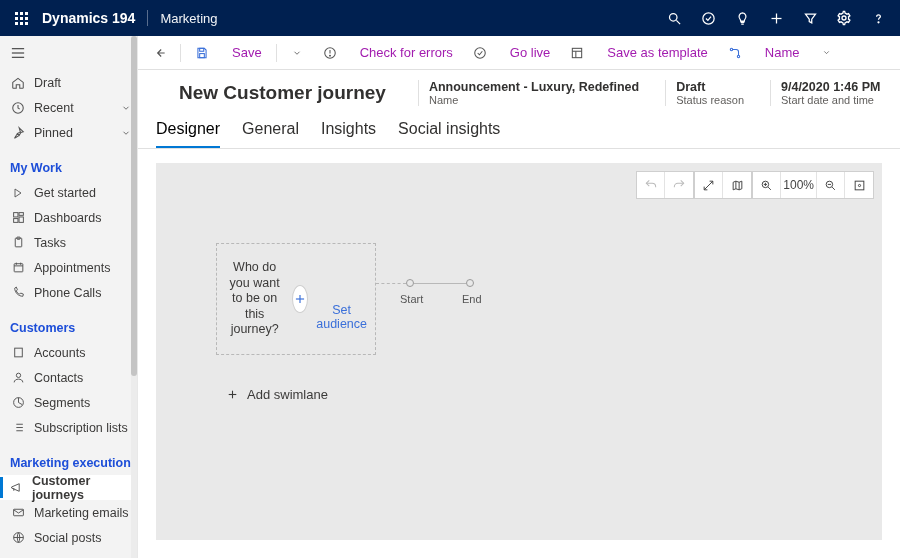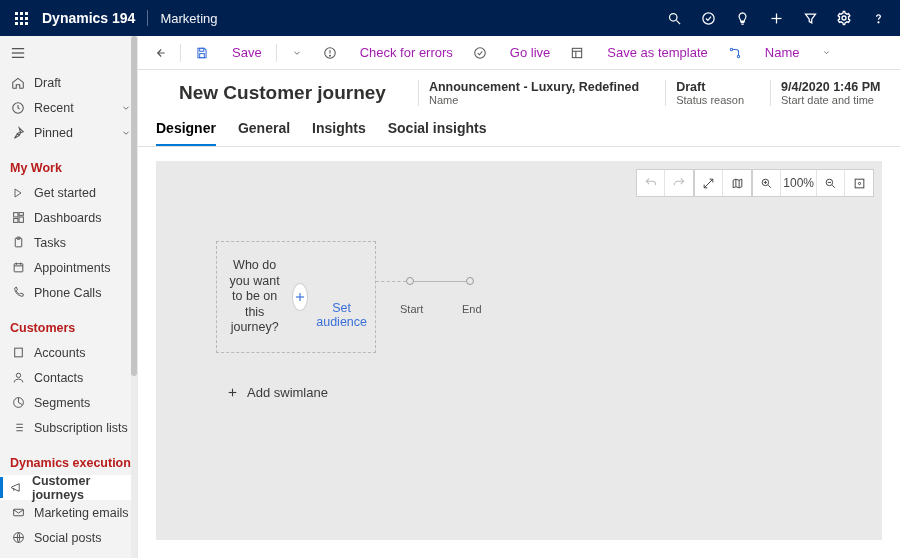--- a/index.html
+++ b/index.html
@@ -76,21 +76,21 @@
     display: flex; align-items: center;
     height: 25px;
     padding: 0 6px 0 10px;
     gap: 8px;
     font-size: 12.5px;
     color: #3b3a39;
     cursor: pointer;
     position: relative;
   }
   .sb-row.header {
-    font-weight: 600; color: #b91c1c;
+    font-weight: 600; color: #1d4ed8;
     cursor: default;
     margin-top: 10px;
     padding-left: 10px;
   }
   .sb-row .chev { margin-left: auto; color: #555; }
   .sb-row.selected {
     background: #fff;
     font-weight: bold;
   }
   .sb-row.selected::before {
@@ -153,21 +153,21 @@
   .kv:first-of-type { border-left: none; }
   .kv .v { font-size: 12.5px; font-weight: 600; white-space: nowrap; }
   .kv .k { font-size: 11px; color: var(--muted); white-space: nowrap; }
 
   .tabs {
     display: flex; gap: 22px;
     padding: 8px 18px 0 18px;
     border-bottom: 1px solid var(--border);
   }
   .tab {
-    font-size: 14px; font-weight: 700;
+    font-size: 16px; font-weight: 400;
     padding: 6px 0 8px 0;
     cursor: pointer; color: #323130;
     border-bottom: 2px solid transparent;
   }
   .tab.active { border-bottom-color: var(--accent); color: #000; }
 
   
   .canvas-wrap {
     flex: 1; padding: 14px 18px 18px 18px;
   }
@@ -225,21 +225,21 @@
   }
   .flow-solid {
     position: absolute; left: 38px; top: 6px; width: 52px; height: 0;
     border-top: 1px solid #b8b8b8;
   }
   .flow-node {
     position: absolute; top: 2px;
     width: 8px; height: 8px; border: 1px solid #999;
     border-radius: 50%; background: #e9e9e9;
   }
-  .flow-label { position: absolute; top: 28px; font-size: 11px; color: #555; }
+  .flow-label { position: absolute; top: 16px; font-size: 11px; color: #555; }
 
   .add-lane {
     position: absolute; left: 70px; top: 224px;
     display: flex; align-items: center; gap: 8px;
     font-size: 13px; color: #3b3a39; cursor: pointer;
   }
 
   svg { display: block; }
 </style>
 </head>
@@ -441,21 +441,21 @@
             <line x1="8" y1="12" x2="20" y2="12"></line>
             <line x1="8" y1="18" x2="20" y2="18"></line>
             <line x1="4" y1="6" x2="4" y2="6"></line>
             <line x1="4" y1="12" x2="4" y2="12"></line>
             <line x1="4" y1="18" x2="4" y2="18"></line>
           </svg>
         </span>
       <span>Subscription lists</span>
     </div>
 
-    <div class="sb-row header">Dynamics execution</div>
+    <div class="sb-row header">Marketing execution</div>
     <div class="sb-row selected">
       <span class="ic">
           <svg width="13" height="13" viewBox="0 0 24 24" fill="none" stroke="currentColor" stroke-width="1.8">
             <path d="M3 11l14-6v14L3 13z"></path>
             <path d="M7 13v5"></path>
           </svg>
         </span>
       <span>Customer journeys</span>
     </div>
     <div class="sb-row">

